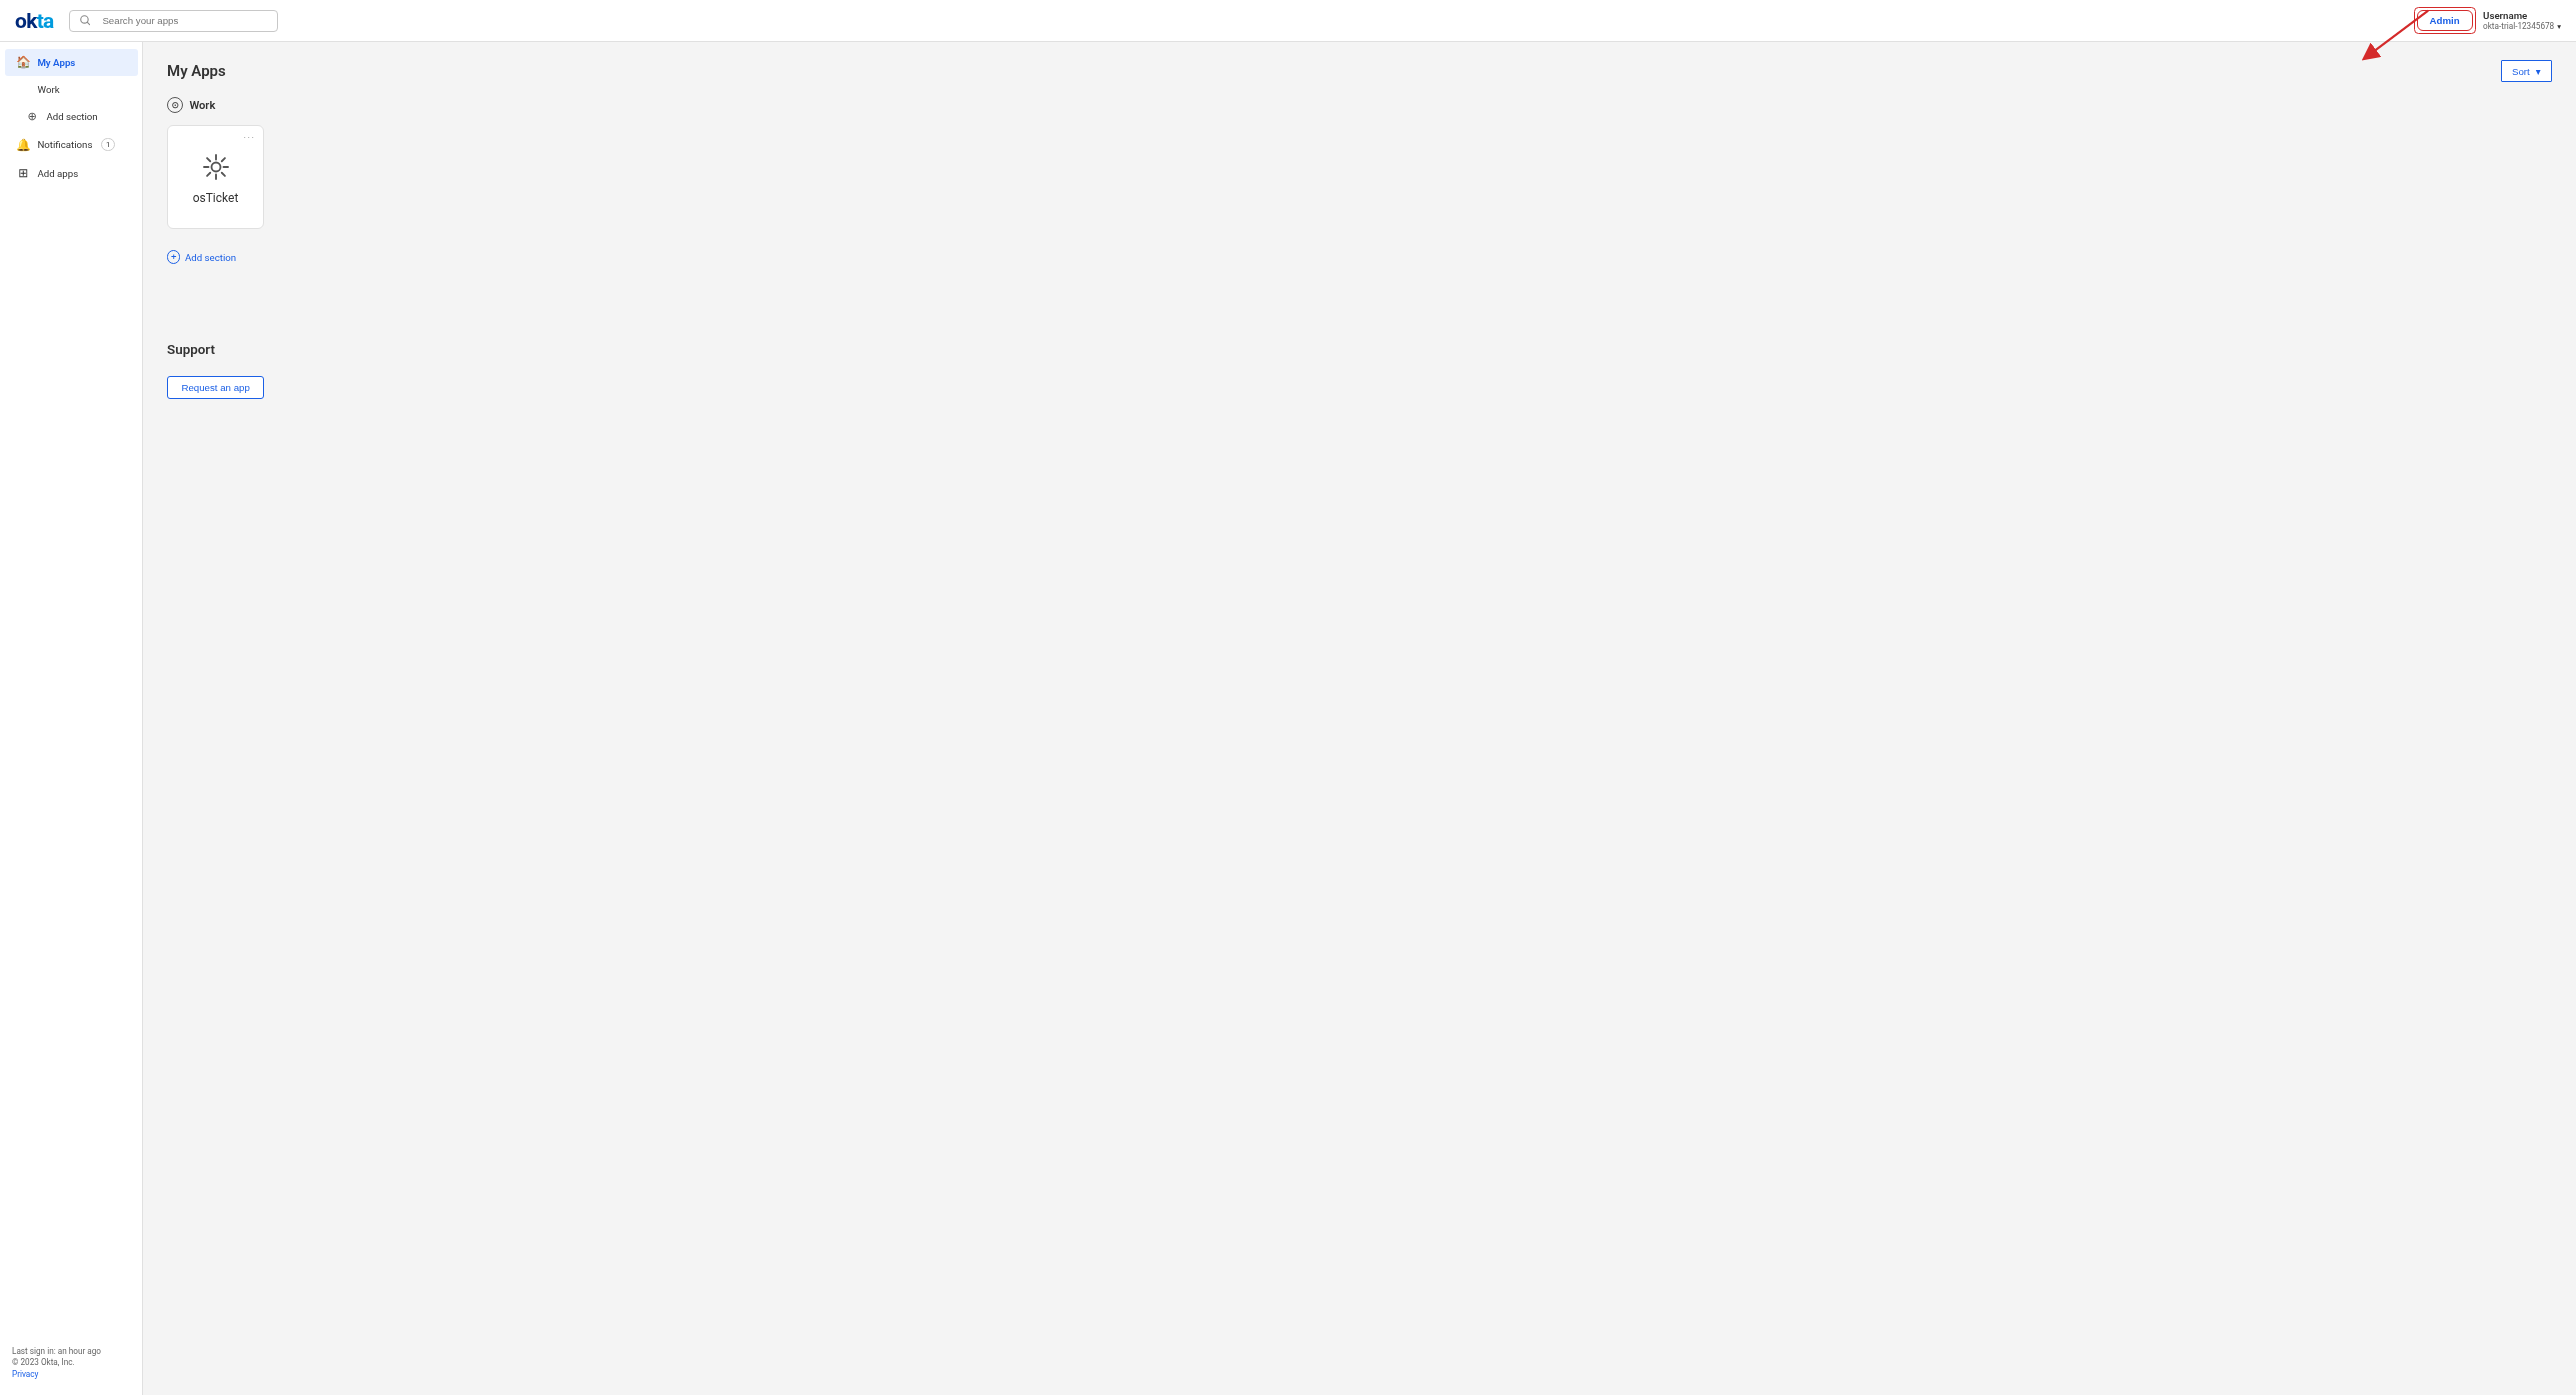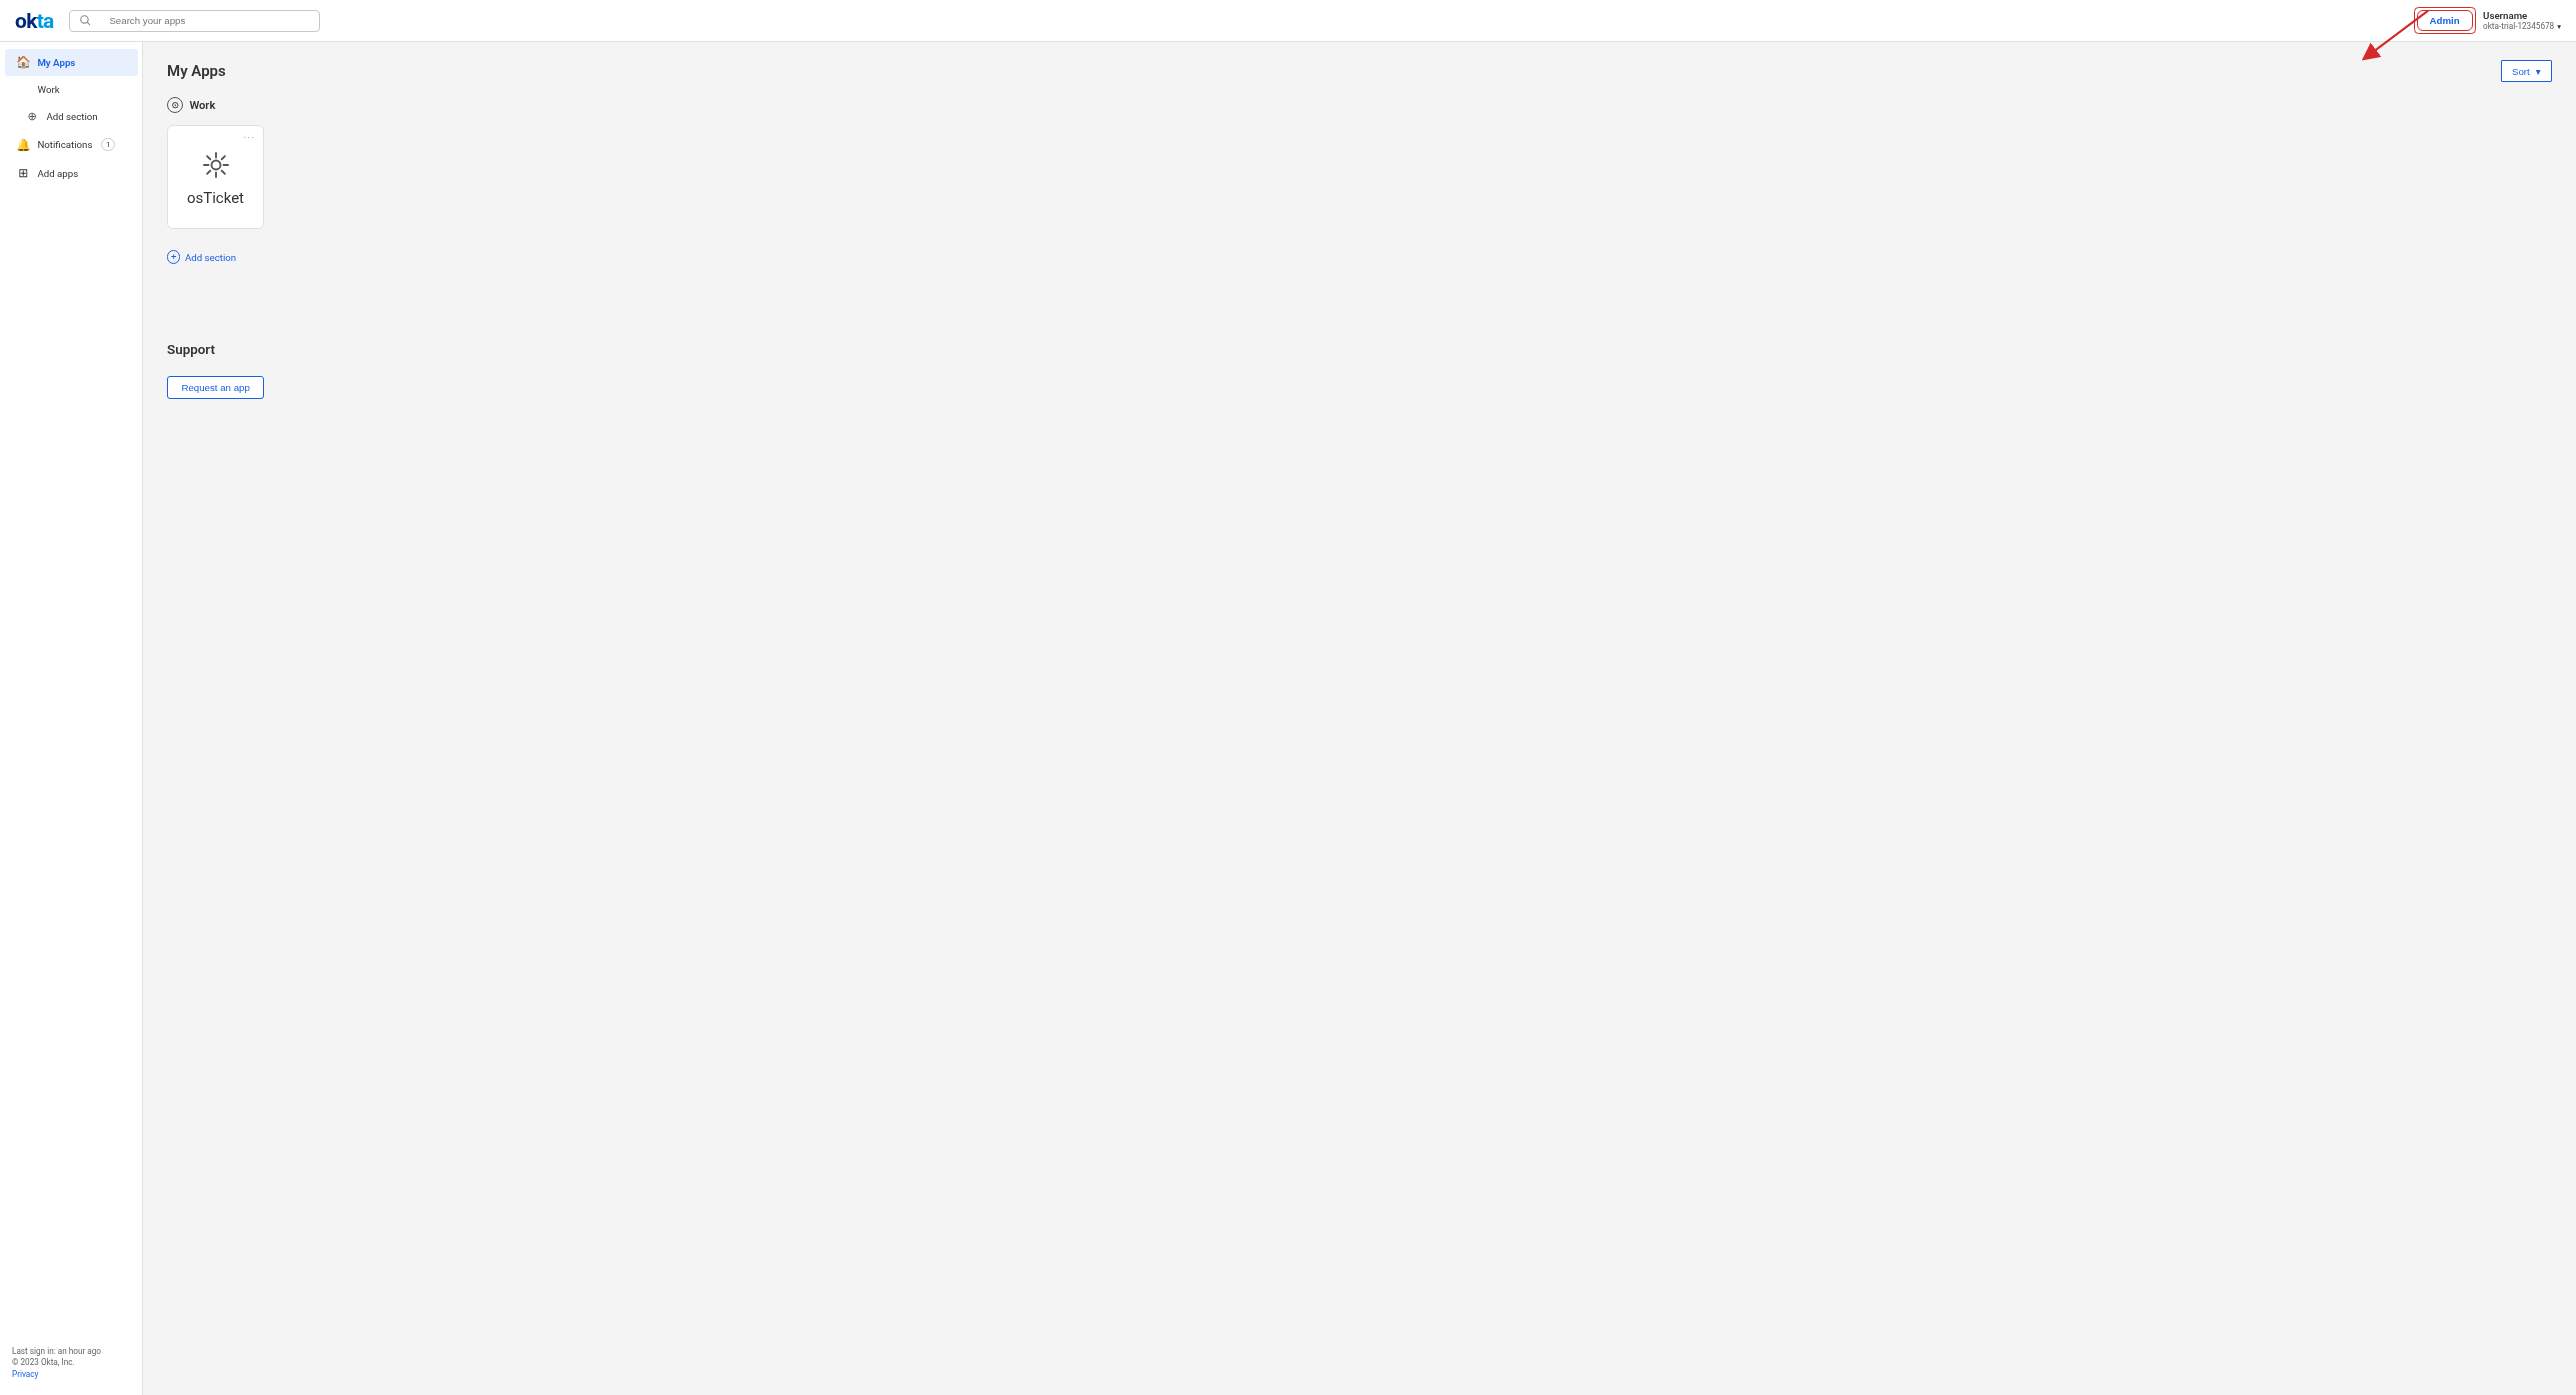--- a/index.html
+++ b/index.html
@@ -8,23 +8,23 @@
     
     .header {
       display: flex; align-items: center; justify-content: space-between;
       background: #fff; border-bottom: 0.7px solid #e0e0e0;
       padding: 0 15px; height: 42px; flex-shrink: 0;
     }
     .header-left { display: flex; align-items: center; gap: 15px; }
     .okta-logo { font-size: 21px; font-weight: 700; color: #00297a; letter-spacing: -0.7px; }
     .okta-logo span { color: #009bde; }
     .search-bar {
-      display: flex; align-items: center; gap: 19px;
+      display: flex; align-items: center; gap: 12px;
       border: 0.7px solid #c8c8c8; border-radius: 4px;
-      padding: 4.5px 10.4px; width: 251px; background: #fff;
+      padding: 4.5px 10.4px; width: 209px; background: #fff;
     }
     .search-bar input {
       border: none; outline: none; font-size: 9.7px; color: #666; width: 100%; background: transparent;
     }
     .search-icon-svg { color: #888; flex-shrink: 0; }
     .header-right { display: flex; align-items: center; gap: 10.4px; }
     .admin-button {
       border: 1.5px solid #d42a2a; border-radius: 6px; background: #fff;
       color: #1a5fe6; font-size: 9.7px; font-weight: 600; padding: 3.7px 12px;
       cursor: pointer; position: relative;
@@ -111,21 +111,21 @@
     }
     .app-menu {
       position: absolute; top: 6px; right: 7.5px;
       font-size: 9.7px; color: #888; letter-spacing: 1.5px; cursor: pointer;
     }
     .app-icon-gear {
       width: 34px; height: 34px; border-radius: 3px;
       display: flex; align-items: center; justify-content: center;
       margin-bottom: 7.5px;
     }
-    .app-name { font-size: 15px; color: #333; text-align: center; font-weight: 400; }
+    .app-name { font-size: 12px; color: #333; text-align: center; font-weight: 400; }
 
     
     .add-section-link {
       display: flex; align-items: center; gap: 4.5px;
       color: #1a5fe6; font-size: 9.7px; cursor: pointer; margin-top: 6px;
     }
     .add-section-circle {
       width: 13.4px; height: 13.4px; border-radius: 50%; border: 1.5px solid #1a5fe6;
       display: flex; align-items: center; justify-content: center;
       font-size: 9.7px; line-height: 1; color: #1a5fe6; font-weight: 400;

